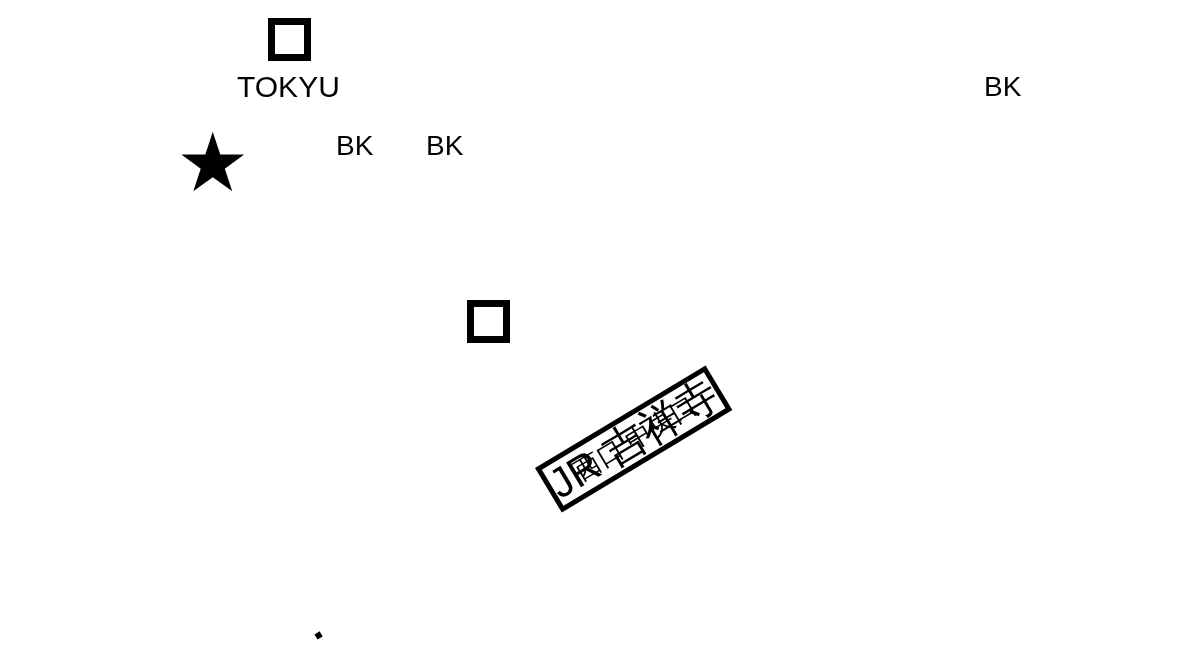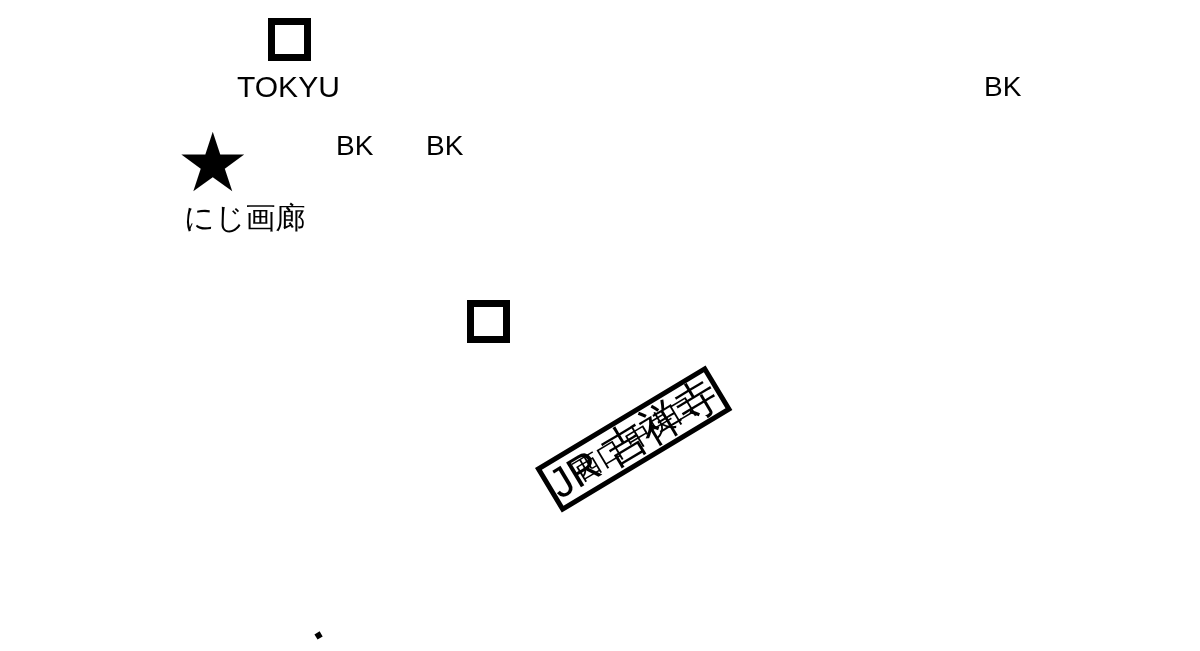--- a/index.html
+++ b/index.html
@@ -98,15 +98,14 @@
   </div>
 
   <div class="bldg bldg-tokyu"></div>
   <div class="bldg bldg-parco"></div>
 
   <div class="lbl lbl-tokyu">TOKYU</div>
   <div class="lbl lbl-bk1">BK</div>
   <div class="lbl lbl-bk2">BK</div>
   <div class="lbl lbl-bk3">BK</div>
   <div class="lbl star-marker">★</div>
-  <div class="lbl lbl-gallery">にじ画廊</div>
 
 </div>
 
 </body></html>

